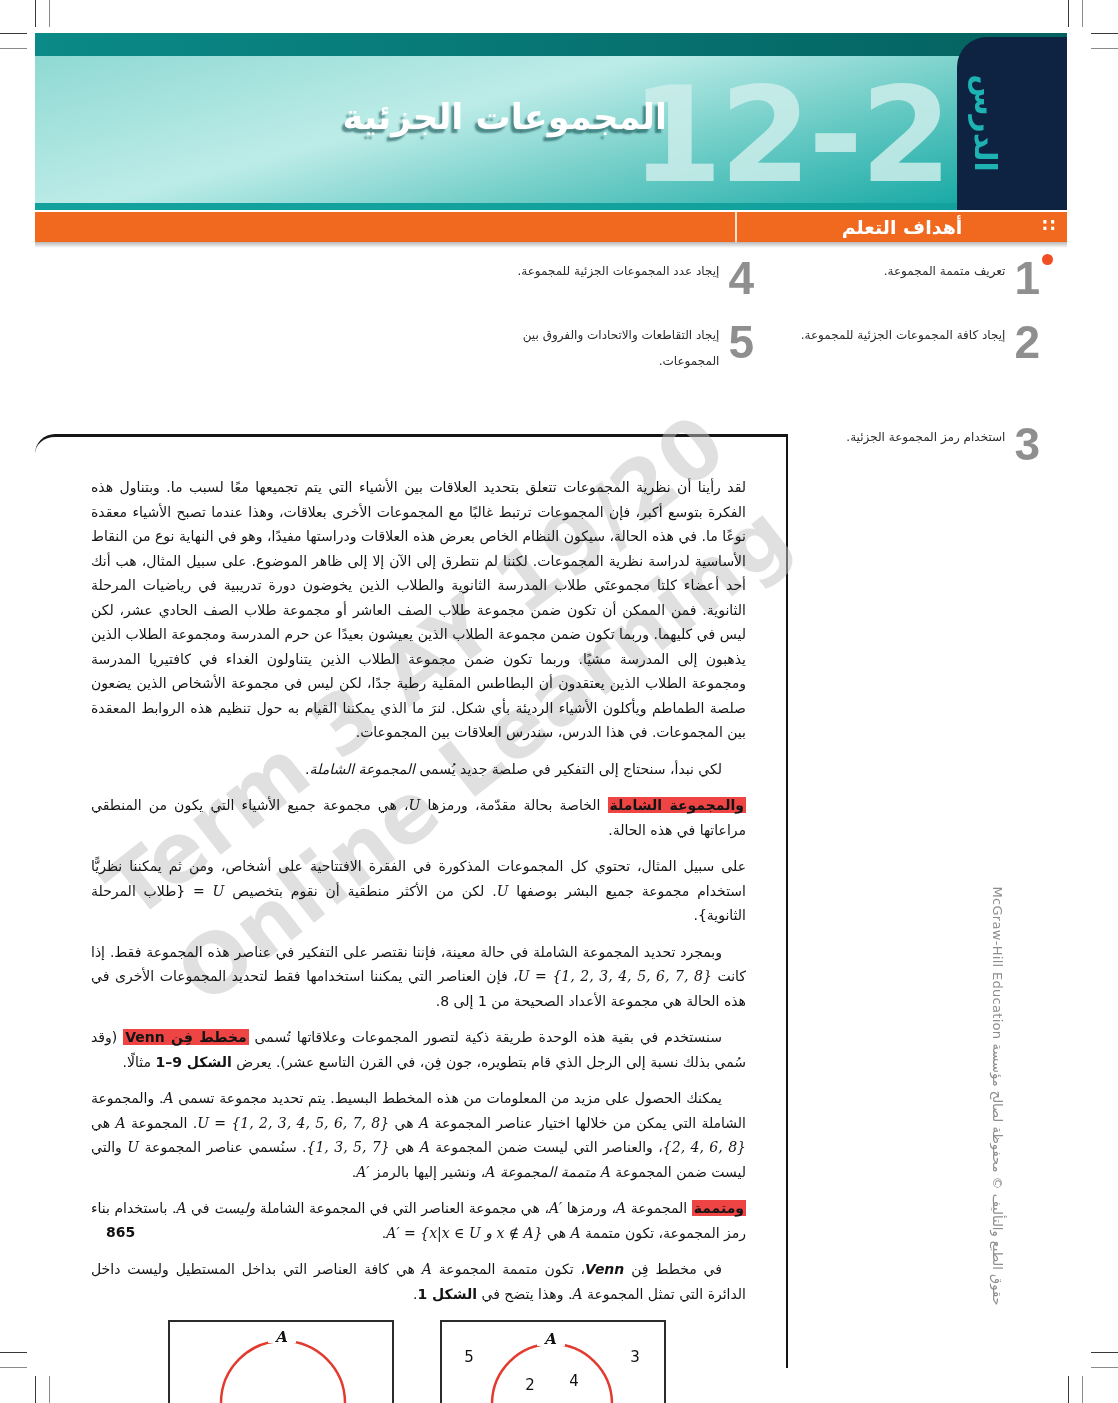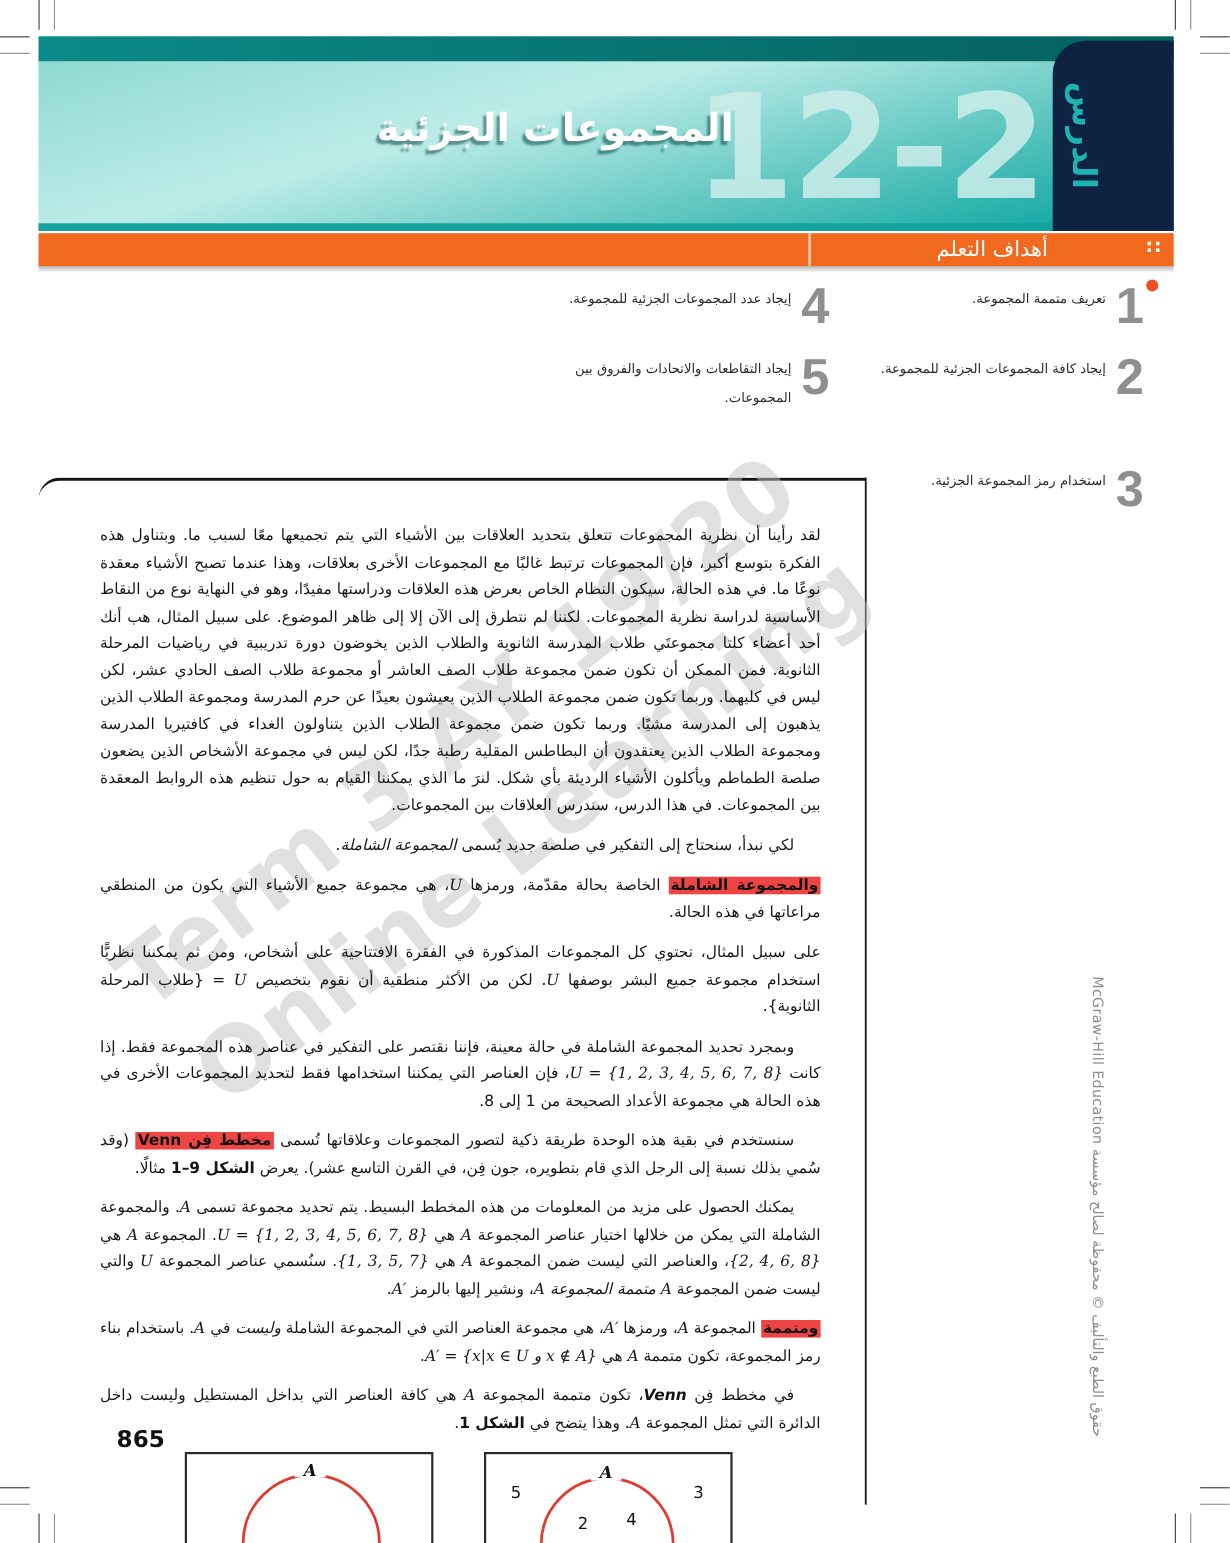--- a/index.html
+++ b/index.html
@@ -25,21 +25,21 @@
   .lesson-vert{position:absolute;left:28px;top:86px;}
   .lesson-vert span{display:inline-block;white-space:nowrap;transform:translate(-50%,-50%) rotate(90deg);
               color:#1eb3b3;font-weight:bold;font-size:30px;letter-spacing:2px;direction:rtl;}
 
   
   .obj-bar{position:absolute;left:35px;top:212px;width:1032px;height:30px;background:#f1691f;
            display:flex;direction:ltr;}
   .obj-bar-left{flex:1;}
   .obj-bar-right{width:330px;border-left:2px solid rgba(255,255,255,.8);position:relative;
                  display:flex;align-items:center;justify-content:center;direction:rtl;}
-  .obj-bar-label{color:#fff;font-weight:normal;font-size:19px;}
+  .obj-bar-label{color:#fff;font-weight:bold;font-size:19px;}
   .obj-bar-dots{position:absolute;right:10px;top:2px;color:#fff;font-weight:bold;font-size:17px;letter-spacing:1px;}
   .obj-bar-shadow{position:absolute;left:35px;top:242px;width:1032px;height:6px;
                   background:linear-gradient(180deg,rgba(0,0,0,.28),rgba(0,0,0,0));}
 
   
   .objectives{position:absolute;top:258px;right:78px;width:576px;direction:rtl;
               display:grid;grid-template-columns:260px 290px;column-gap:26px;row-gap:24px;}
   .obj-item{direction:rtl;text-align:right;}
   .obj-item.push{margin-top:26px;}
   .obj-num{float:right;font-size:46px;line-height:40px;font-weight:bold;color:#8f8f8f;
@@ -73,21 +73,21 @@
   
   .watermark{position:absolute;left:118px;top:428px;width:664px;height:566px;z-index:3;
              display:flex;flex-direction:column;justify-content:center;align-items:center;
              transform:rotate(-38deg);color:#c3c3c3;opacity:.5;pointer-events:none;
              font-size:82px;font-weight:bold;line-height:1.35;white-space:nowrap;letter-spacing:1px;}
 
   
   .copyright{position:absolute;left:997px;top:1093px;width:0;height:0;}
   .copyright span{display:inline-block;white-space:nowrap;transform:translate(-50%,-50%) rotate(90deg);
                   direction:rtl;font-size:13px;color:#8d8d8d;letter-spacing:.3px;}
-  .page-num{position:absolute;left:106px;top:1296px;font-size:21px;font-weight:bold;color:#101010;}
+  .page-num{position:absolute;left:106px;top:1224px;font-size:14px;font-weight:bold;color:#101010;}
 </style>
 </head>
 <body>
 
 <div class="page">
 
   <div class="tick" style="left:35px;top:0;width:1px;height:27px;"></div>
   <div class="tick light" style="left:49px;top:0;width:1px;height:27px;"></div>
   <div class="tick" style="left:0;top:33px;width:27px;height:1px;"></div>
   <div class="tick light" style="left:0;top:48px;width:27px;height:1px;"></div>

